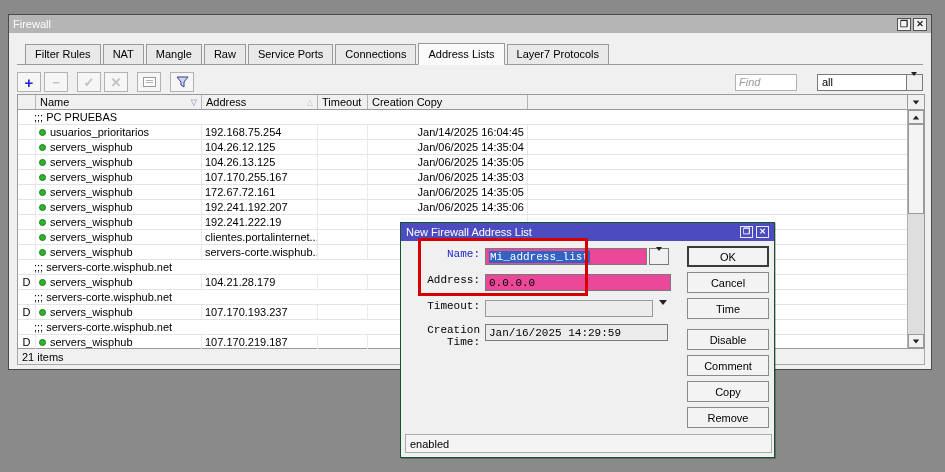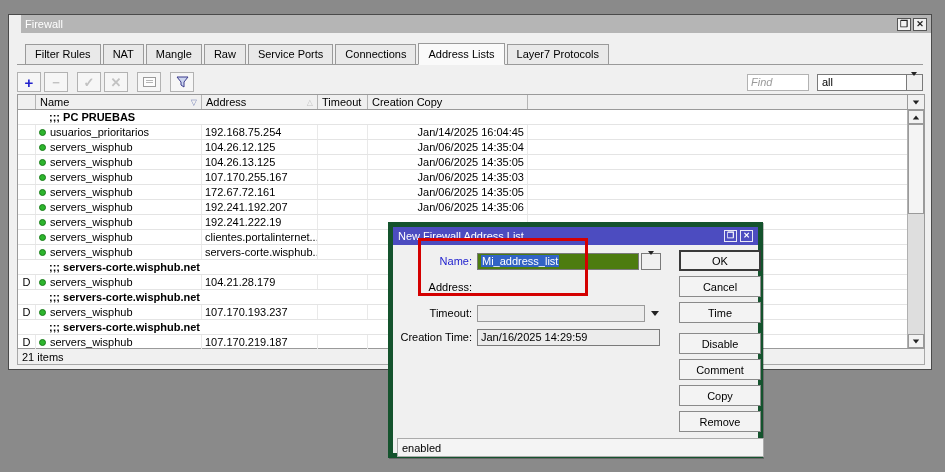--- a/index.html
+++ b/index.html
@@ -2,42 +2,42 @@
 <html><head>
 <meta charset="utf-8">
 <style>
   * { margin:0; padding:0; box-sizing:border-box; }
   html,body { width:945px; height:472px; }
   body { font-family:"Liberation Sans", sans-serif; font-size:11px; color:#000; background:#8a8a8a; overflow:hidden; }
   .stage { position:absolute; left:0; top:0; width:945px; height:472px; background:#8a8a8a; }
 
   
   .window { position:absolute; left:8px; top:14px; width:924px; height:356px; background:#f0f0f0; border:1px solid #4a4a4a; }
-  .titlebar { position:absolute; left:0; top:0; right:0; height:18px; background:#b5b5b5; color:#fff; display:flex; align-items:center; padding:0 4px;margin-left:12px; }
+  .titlebar { position:absolute; left:0; top:0; right:0; height:18px; background:#b5b5b5; color:#fff; display:flex; align-items:center; padding:0 4px; }
   .titlebar .t-label { flex:1; font-size:11px; }
   .tb-btn { width:14px; height:13px; margin-left:2px; background:#f2f2f2; border:1px solid #555; display:flex; align-items:center; justify-content:center; font-size:9px; font-weight:bold; color:#222; line-height:1; cursor:default; }
 
   
   .tabbar { position:absolute; left:8px; top:28px; right:8px; height:22px; display:flex; align-items:flex-end; border-bottom:1px solid #9a9a9a;padding-left:8px; }
   .tab { height:20px; padding:3px 9px 0 9px; margin-right:2px; background:#e9e9e9; border:1px solid #9a9a9a; border-bottom:none; white-space:nowrap; }
   .tab.active { height:22px; padding-top:4px; background:#fafafa; position:relative; z-index:2; margin-bottom:-1px; border-bottom:1px solid #fafafa; }
 
   
   .toolbar { position:absolute; left:8px; top:56px; right:8px; height:22px; display:flex; align-items:center; }
   .tool-btn { width:24px; height:20px; margin-right:3px; background:#f6f6f6; border:1px solid #b2b2b2; display:flex; align-items:center; justify-content:center; font-size:13px; line-height:1; }
   .tool-btn.gap { margin-left:6px; }
   .tool-btn .plus { color:#2222cc; font-weight:bold; font-size:15px; }
   .tool-btn .dis { color:#c2c2c2; font-weight:bold; }
   .comment-glyph { width:13px; height:10px; border:1px solid #9a9a9a; background:#fdfdfd; position:relative; }
   .comment-glyph:before { content:""; position:absolute; left:2px; top:2px; right:2px; height:1px; background:#b5b5b5; box-shadow:0 2px 0 #b5b5b5; }
   .funnel { width:13px; height:12px; }
   .spacer { flex:1; }
   .find-box { width:62px; height:17px; border:1px solid #b2b2b2; background:#fff; font-family:"Liberation Sans",sans-serif; font-size:11px; padding:0 3px; margin-right:8px; }
   .find-box::placeholder { color:#9a9a9a; font-style:italic; }
-  .combo { width:106px; height:17px; background:#fff; border:1px solid #7a7a7a; display:flex; align-items:center; }
+  .combo { width:106px; height:17px; background:#fff; border:1px solid #7a7a7a; display:flex; align-items:center;margin-left:12px; }
   .combo .combo-text { flex:1; padding:0 4px; }
   .combo-btn { width:16px; height:15px; border-left:1px solid #7a7a7a; background:#f0f0f0; display:flex; flex-direction:column; align-items:center; justify-content:center; }
   .drop-glyph { width:7px; }
   .drop-glyph .bar { height:2px; background:#222; margin-bottom:1px; }
   .drop-glyph .tri { width:0; height:0; border-left:3.5px solid transparent; border-right:3.5px solid transparent; border-top:4px solid #222; margin:0 auto; }
   .tri-plain { width:0; height:0; border-left:4px solid transparent; border-right:4px solid transparent; border-top:5px solid #222; }
   .tri-up { width:0; height:0; border-left:4px solid transparent; border-right:4px solid transparent; border-bottom:5px solid #222; }
 
   
   .table { position:absolute; left:8px; top:79px; width:908px; height:255px; background:#fff; border:1px solid #9a9a9a; }
@@ -47,43 +47,43 @@
   .th .sort.dim { color:#c5c5c5; }
   .rows { position:absolute; left:0; top:15px; width:889px; }
   .row { height:15px; display:flex; border-bottom:1px solid #e4e4e4; align-items:center; }
   .cell { height:100%; display:flex; align-items:center; padding:0 3px; border-right:1px solid #e9e9e9; white-space:nowrap; overflow:hidden; }
   .c-flag { width:18px; justify-content:center; }
   .c-name { width:166px; }
   .c-addr { width:116px; }
   .c-time { width:50px; }
   .c-created { width:160px; justify-content:flex-end; }
   .c-fill { flex:1; border-right:none; }
-  .row.comment .c-comment { flex:1; padding-left:31px; border-right:none;font-weight:bold; }
+  .row.comment .c-comment { flex:1; padding-left:16px; border-right:none; }
   .dot { width:7px; height:7px; border-radius:50%; background:#2db52d; border:1px solid #1a7d1a; margin-right:4px; flex:0 0 auto; }
 
   
   .hdr-opt { position:absolute; right:0; top:0; width:17px; height:15px; background:#f0f0f0; border-left:1px solid #9a9a9a; border-bottom:1px solid #9a9a9a; display:flex; align-items:center; justify-content:center; }
   .vscroll { position:absolute; right:0; top:15px; width:17px; bottom:0; background:#dedede; border-left:1px solid #b0b0b0; }
   .sb-btn { position:absolute; left:0; width:16px; height:14px; background:#f2f2f2; border:1px solid #9a9a9a; display:flex; align-items:center; justify-content:center; }
   .sb-up { top:0; }
   .sb-down { bottom:0; }
   .sb-thumb { position:absolute; left:0; top:14px; width:16px; height:90px; background:#f4f4f4; border:1px solid #9a9a9a; }
   .sb-btn .t { transform:scale(.8); }
 
   .statusbar { position:absolute; left:8px; top:334px; width:908px; height:16px; background:#f0f0f0; border:1px solid #a8a8a8; border-top:none; display:flex; align-items:center; padding:0 4px; }
 
   
-  .dialog { position:absolute; left:388px; top:222px; width:375px; height:236px; background:#f0f0f0; border:5px solid #14532d; box-shadow:1px 1px 0 rgba(0,0,0,.25); }
+  .dialog { position:absolute; left:400px; top:222px; width:375px; height:236px; background:#f0f0f0; border:1px solid #14532d; box-shadow:1px 1px 0 rgba(0,0,0,.25); }
   .dlg-title { position:absolute; left:0; top:0; right:0; height:18px; background:#4c4cc0; color:#fff; display:flex; align-items:center; padding:0 5px; }
   .dlg-title .t-label { flex:1; }
   .dlg-btn { width:13px; height:12px; margin-left:3px; border:1px solid #e9e9f6; color:#fff; font-size:8px; font-weight:bold; display:flex; align-items:center; justify-content:center; line-height:1; }
-  .frow { position:absolute; height:18px; display:flex; align-items:center; }
+  .frow { position:absolute; height:18px; display:flex; align-items:flex-start;font-family:Liberation Mono, monospace; }
   .flabel { width:82px; text-align:right; padding-right:5px; }
   .flabel.blue { color:#1c1ccd; }
-  .field { height:17px; border:1px solid #7a7a7a; background:#4d7c0f; display:flex; align-items:center; padding:0 3px; overflow:hidden; white-space:nowrap; }
+  .field { height:17px; border:1px solid #7a7a7a; background:#ec4899; display:flex; align-items:center; padding:0 3px; overflow:hidden; white-space:nowrap; }
   .field.ro { background:#ececec; }
   .field.dis { background:#ececec; border-color:#9a9a9a; }
   .sel { background:#3163c5; color:#fff; padding:0 1px; }
   .mini-combo { width:20px; height:17px; margin-left:2px; border:1px solid #7a7a7a; background:#f0f0f0; display:flex; align-items:center; justify-content:center; }
   .dlg-buttons { position:absolute; left:286px; top:23px; width:82px; }
   .btn { width:82px; height:21px; background:#f3f3f3; border:1px solid #8a8a8a; display:flex; align-items:center; justify-content:center; margin-bottom:5px; }
   .btn.default { border:2px solid #3a3a3a; }
   .btn.grp-gap { margin-top:10px; }
   .dlg-status { position:absolute; left:4px; top:211px; width:367px; height:19px; background:#f4f4f4; border:1px solid #ababab; display:flex; align-items:center; padding:0 4px; }
 
@@ -303,20 +303,23 @@
       <span class="field" style="width:162px;">
           <span class="sel">Mi_address_list</span>
         </span>
       <span class="mini-combo">
         <span class="drop-glyph"><span class="bar"></span><span class="tri"></span></span>
       </span>
     </div>
 
     <div class="frow" style="left:2px; top:51px;">
       <span class="flabel">Address:</span>
+      <span class="field" style="width:186px;">
+          <span>0.0.0.0</span>
+        </span>
     </div>
 
     <div class="frow" style="left:2px; top:77px;">
       <span class="flabel">Timeout:</span>
       <span class="field dis" style="width:168px;">
           <span></span>
         </span>
       <span style="margin-left:6px;" class="tri-plain"></span>
     </div>
 

